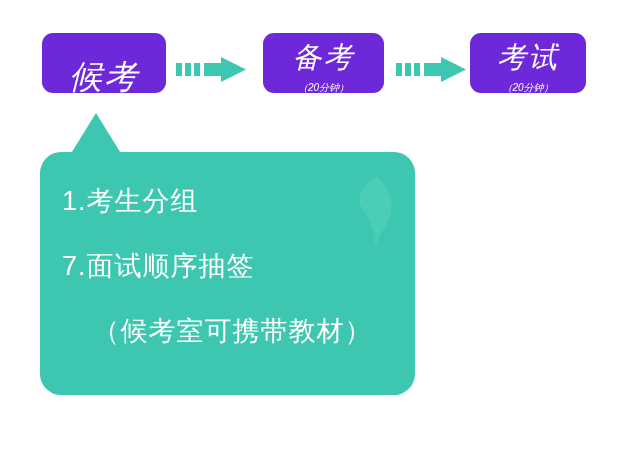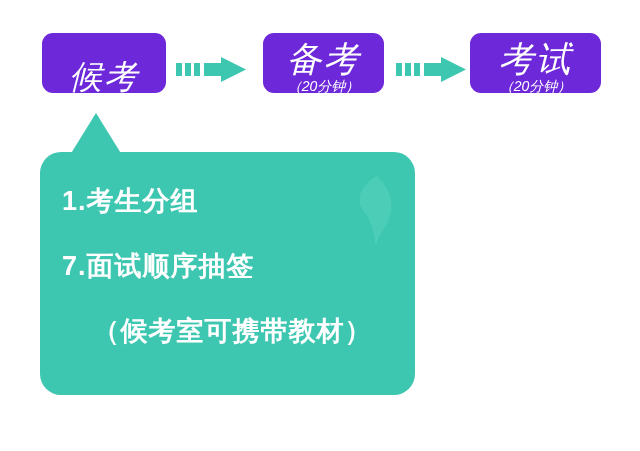--- a/index.html
+++ b/index.html
@@ -32,40 +32,40 @@
     align-items: center;
     justify-content: flex-end;
     color: #ffffff;
     line-height: 1;
     text-align: center;
     overflow: hidden;
     font-style: italic;
   }
 
   .flow-box .b-title {
-    font-size: 35px;
+    font-size: 29px;
     font-weight: 400;
     letter-spacing: 2px;
     color: #ffffff;
     white-space: nowrap;
   }
 
   .flow-box .b-sub {
-    font-size: 14px;
+    font-size: 10px;
     font-weight: 400;
     color: #ffffff;
-    margin-top: 3px;
+    margin-top: 11px;
     letter-spacing: 0px;
     white-space: nowrap;
   }
 
   
   #box-wait  { left: 42px;  top: 33px; width: 124px; height: 60px; }
   #box-prep  { left: 263px; top: 33px; width: 121px; height: 60px; }
-  #box-exam  { left: 470px; top: 33px; width: 131px; height: 60px; }
+  #box-exam  { left: 470px; top: 33px; width: 116px; height: 60px; }
 
   #box-wait .b-title { font-size: 33px; }
 
   
   .arrow {
     position: absolute;
     top: 57px;
     width: 70px;
     height: 26px;
   }
@@ -112,21 +112,21 @@
     box-sizing: border-box;
     padding: 36px 0 0 22px;
     display: flex;
     flex-direction: column;
     justify-content: flex-start;
   }
 
   .callout-line {
     color: #ffffff;
     font-size: 27px;
-    font-weight: 700;
+    font-weight: 400;
     line-height: 1;
     letter-spacing: 1px;
     white-space: nowrap;
     margin-bottom: 38px;
   }
   .callout-line:last-child { margin-bottom: 0; text-align: center; }
   .callout-line.indent-paren { margin-left: -12px; }
 </style>
 </head>
 <body>

